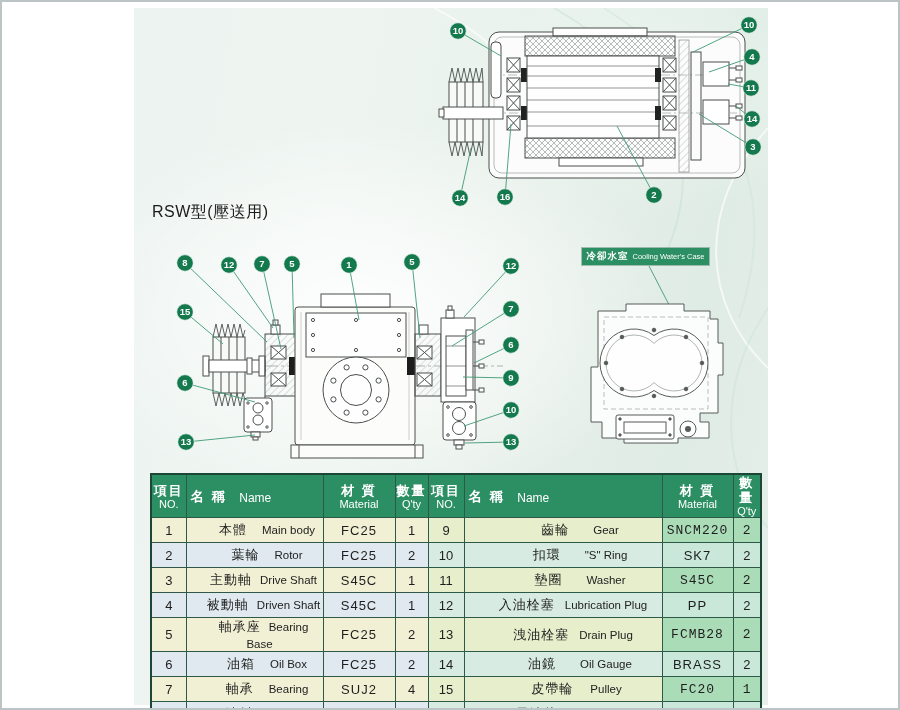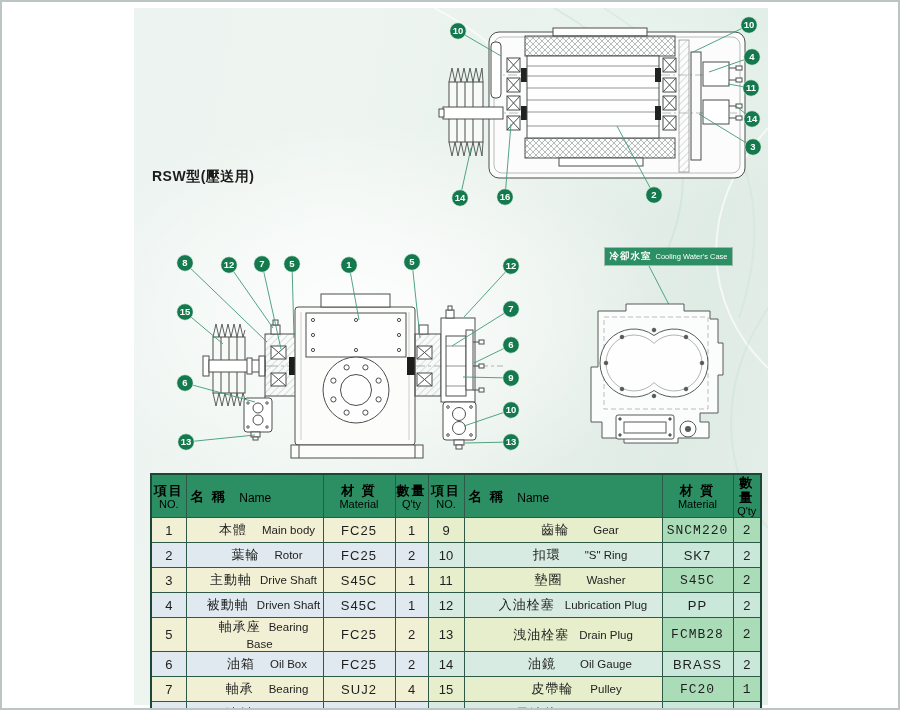--- a/index.html
+++ b/index.html
@@ -6,37 +6,37 @@
   #stage{position:relative;width:896px;height:706px;border:2px solid #bcc4c5;background:#ffffff;
          font-family:"Liberation Sans",sans-serif;overflow:hidden;}
   
   #page{position:absolute;left:132px;top:6px;width:634px;height:697px;
         background:
           radial-gradient(ellipse 430px 270px at 36% 44%, rgba(255,255,255,0.95), rgba(255,255,255,0) 72%),
           radial-gradient(ellipse 300px 200px at 80% 10%, rgba(235,246,241,0.9), rgba(255,255,255,0) 70%),
           linear-gradient(100deg,#ecf3f0 0%,#eef5f1 30%,#e9f1ec 55%,#dfebe5 82%,#e6efe9 100%);}
   #decor{position:absolute;left:0;top:0;}
   .title-block{position:absolute;left:18px;top:160px;}
-  .model-title{font-size:14px;font-weight:bold;color:#1b1b1b;letter-spacing:0.5px;}
+  .model-title{font-size:16px;font-weight:normal;color:#1b1b1b;letter-spacing:0.5px;margin-top:34px;}
   .pressure-line{margin-top:6px;font-size:13px;color:#262626;}
   .pressure-line sup{font-size:9px;}
   .diagram{position:absolute;}
   #top-diagram{left:303px;top:6px;}
   #mid-diagram{left:33px;top:242px;}
   #cooling-diagram{left:448px;top:237px;}
-  .cooling-label{position:absolute;left:471px;top:240px;width:127px;height:17px;
+  .cooling-label{position:absolute;left:448px;top:240px;width:127px;height:17px;
      background:#2b8f63;color:#fff;display:flex;align-items:center;justify-content:center;
      white-space:nowrap;box-shadow:0 0 0 1px rgba(27,94,64,0.35);}
   .cooling-label .zh{font-size:9.5px;font-weight:bold;letter-spacing:1px;}
   .cooling-label .en{font-size:7.5px;margin-left:4px;text-align:right;}
   
   #parts-table{position:absolute;left:16px;top:465px;width:610px;border-collapse:collapse;
      table-layout:fixed;border:2px solid #1c4736;}
   #parts-table th,#parts-table td{border:1px solid #2e5949;padding:0;overflow:hidden;}
-  #parts-table thead th{background:#2b8f63;color:#000000;height:36px;vertical-align:middle;}
+  #parts-table thead th{background:#2b8f63;color:#ffffff;height:36px;vertical-align:middle;}
   #parts-table thead .hzh{display:block;font-size:13px;font-weight:bold;letter-spacing:2px;line-height:15px;}
   #parts-table thead .hen{display:block;font-size:11px;font-weight:normal;letter-spacing:0;line-height:12px;}
   #parts-table thead th.h-name .hzh{display:inline;font-size:13.5px;margin-right:12px;}
   #parts-table thead th.h-name .hen{display:inline;font-size:12px;position:relative;top:1px;}
   #parts-table thead th.h-name{text-align:left;padding-left:4px;}
   #parts-table tbody td{height:24px;font-size:13px;color:#1e1e1e;text-align:center;}
   td.nm{text-align:center;padding-left:10px !important;}
   td.nm .zh{display:inline-block;font-size:13px;letter-spacing:1px;}
   td.nm .en{font-size:11.5px;color:#222;}
   td.nm.l .zh{width:58px;}

